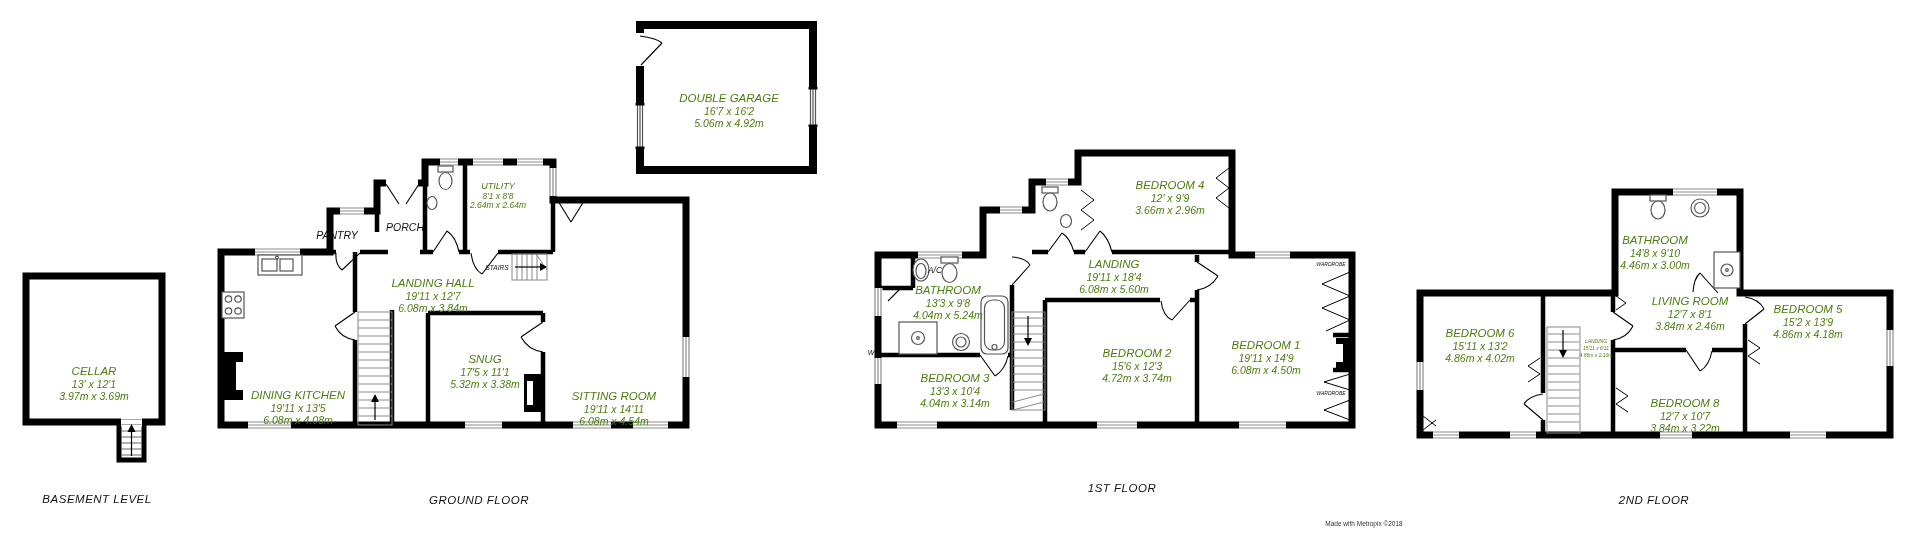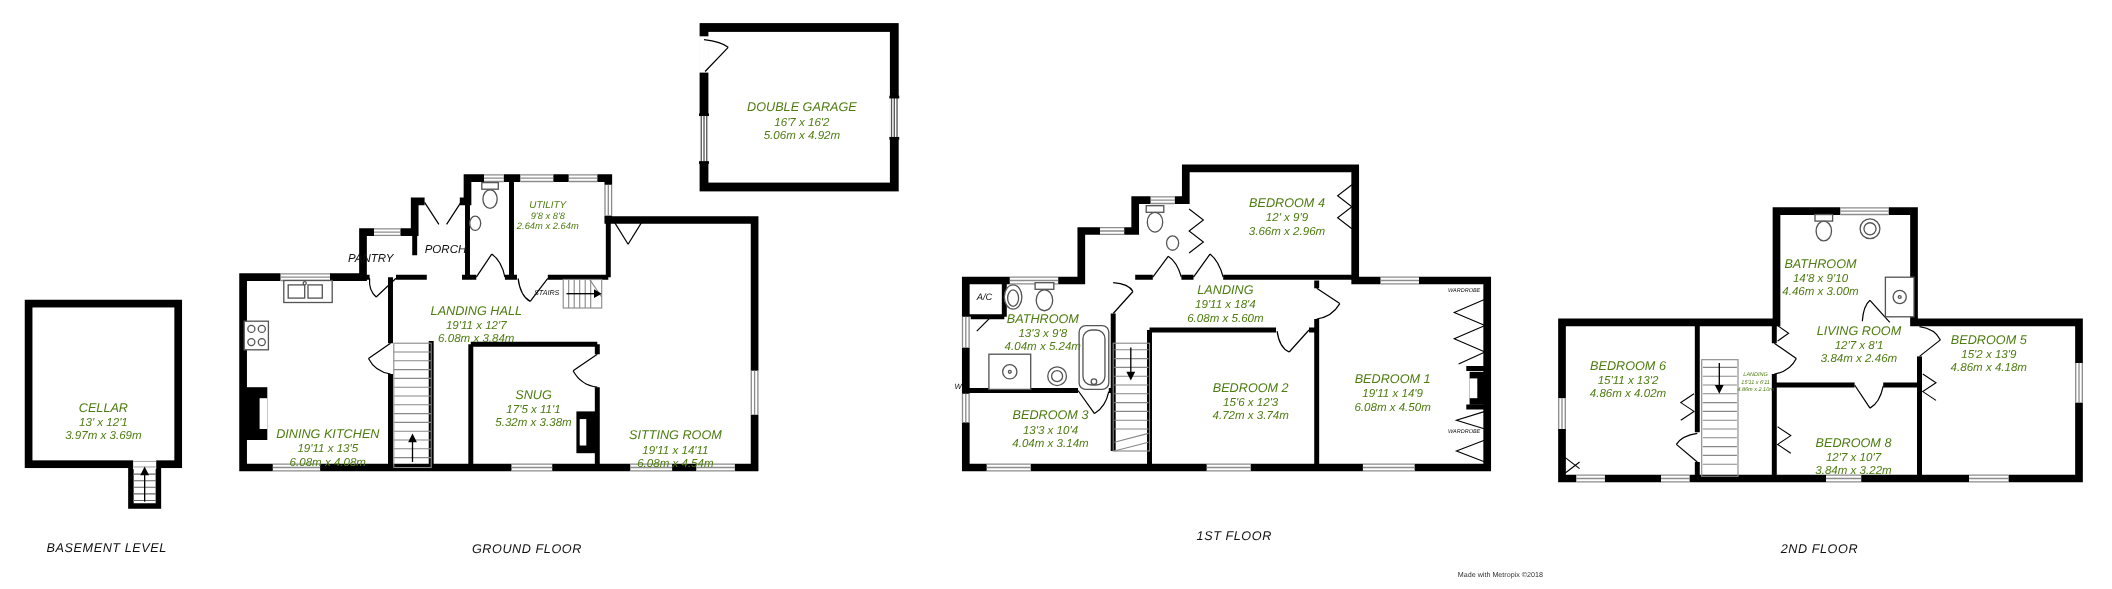--- a/index.html
+++ b/index.html
@@ -361,21 +361,21 @@
     <span class="nm">CELLAR</span>
     <span class="dim">13' x 12'1</span>
     <span class="dim">3.97m x 3.69m</span>
   </div>
 
   <div class="one s10" style="left:337px;top:235px">PANTRY</div>
   <div class="one s10" style="left:405px;top:227px">PORCH</div>
 
   <div class="lbl sm" style="left:498px;top:196px">
     <span class="nm">UTILITY</span>
-    <span class="dim">9'8 x 8'8</span>
+    <span class="dim">8'1 x 8'8</span>
     <span class="dim">2.64m x 2.64m</span>
   </div>
 
   <div class="lbl" style="left:433px;top:296px">
     <span class="nm">LANDING HALL</span>
     <span class="dim">19'11 x 12'7</span>
     <span class="dim">6.08m x 3.84m</span>
   </div>
 
   <div class="one s6" style="left:497px;top:267px">STAIRS</div>
@@ -397,21 +397,21 @@
     <span class="dim">19'11 x 14'11</span>
     <span class="dim">6.08m x 4.54m</span>
   </div>
 
   <div class="lbl" style="left:729px;top:111px">
     <span class="nm">DOUBLE GARAGE</span>
     <span class="dim">16'7 x 16'2</span>
     <span class="dim">5.06m x 4.92m</span>
   </div>
 
-  <div class="one s8" style="left:895px;top:270px">A/C</div>
+  <div class="one s8" style="left:935px;top:270px">A/C</div>
   <div class="one s7" style="left:871px;top:352px">W</div>
 
   <div class="lbl" style="left:948px;top:303px">
     <span class="nm">BATHROOM</span>
     <span class="dim">13'3 x 9'8</span>
     <span class="dim">4.04m x 5.24m</span>
   </div>
 
   <div class="lbl" style="left:955px;top:391px">
     <span class="nm">BEDROOM 3</span>

